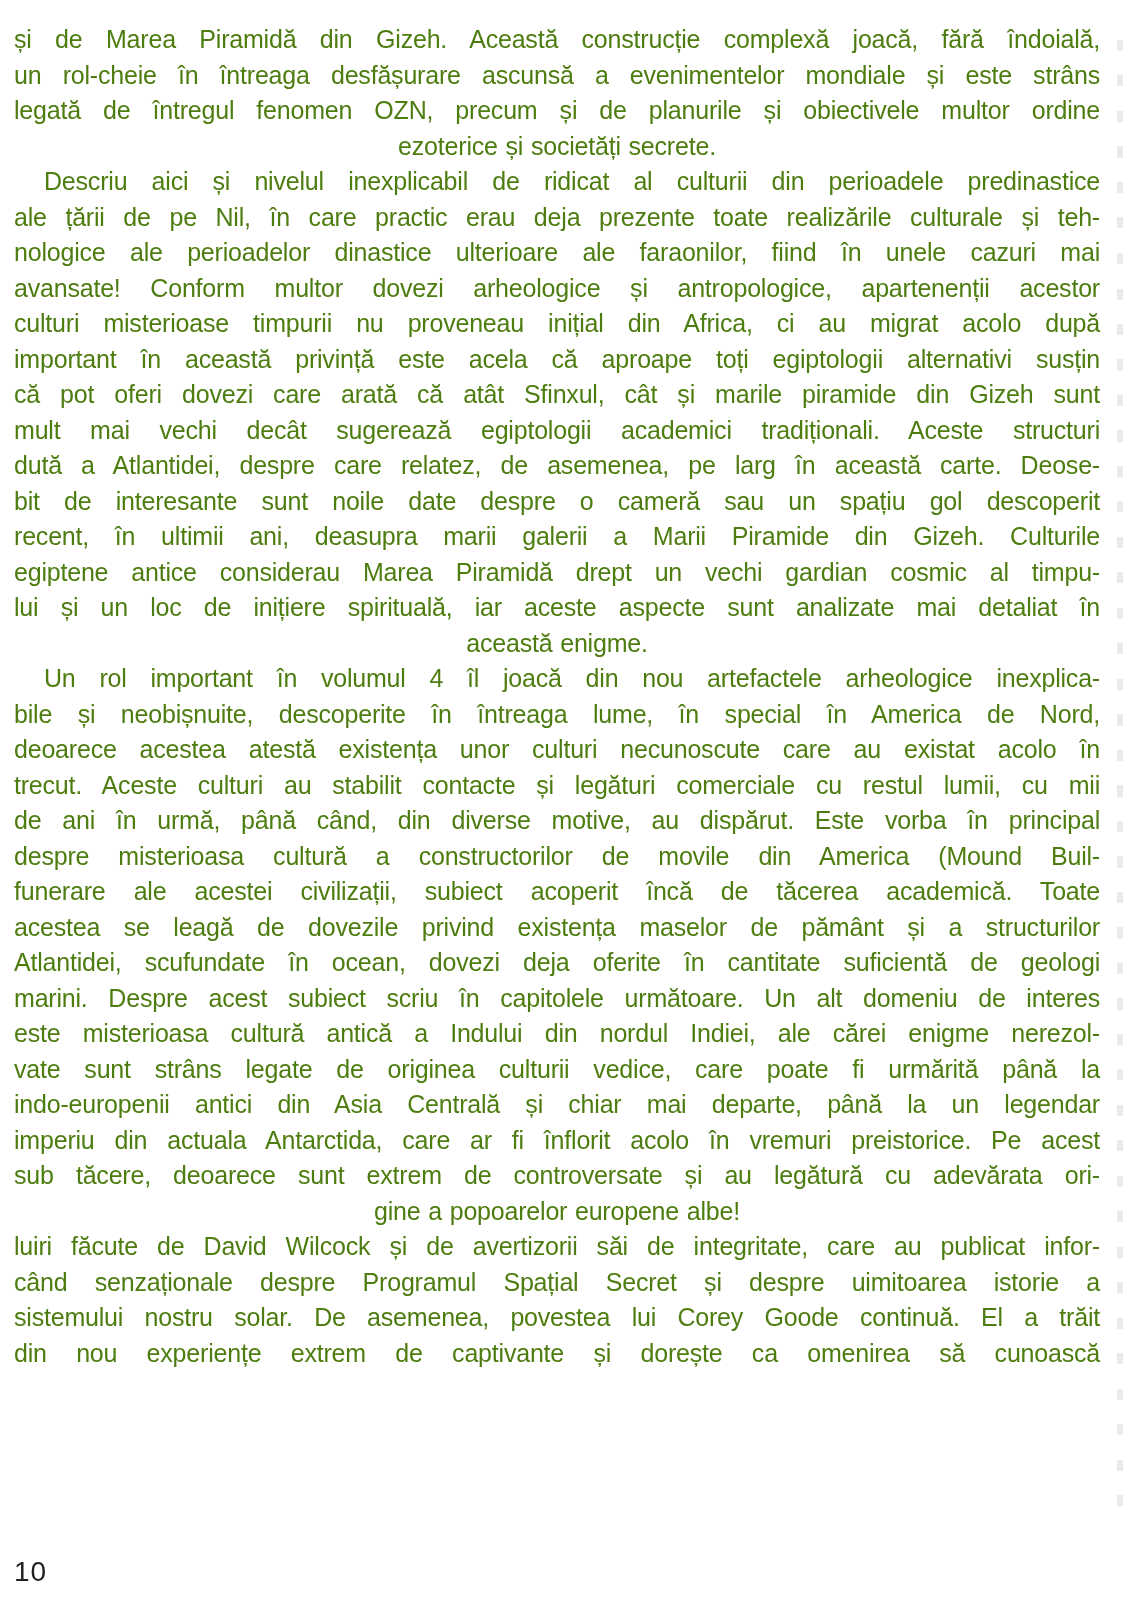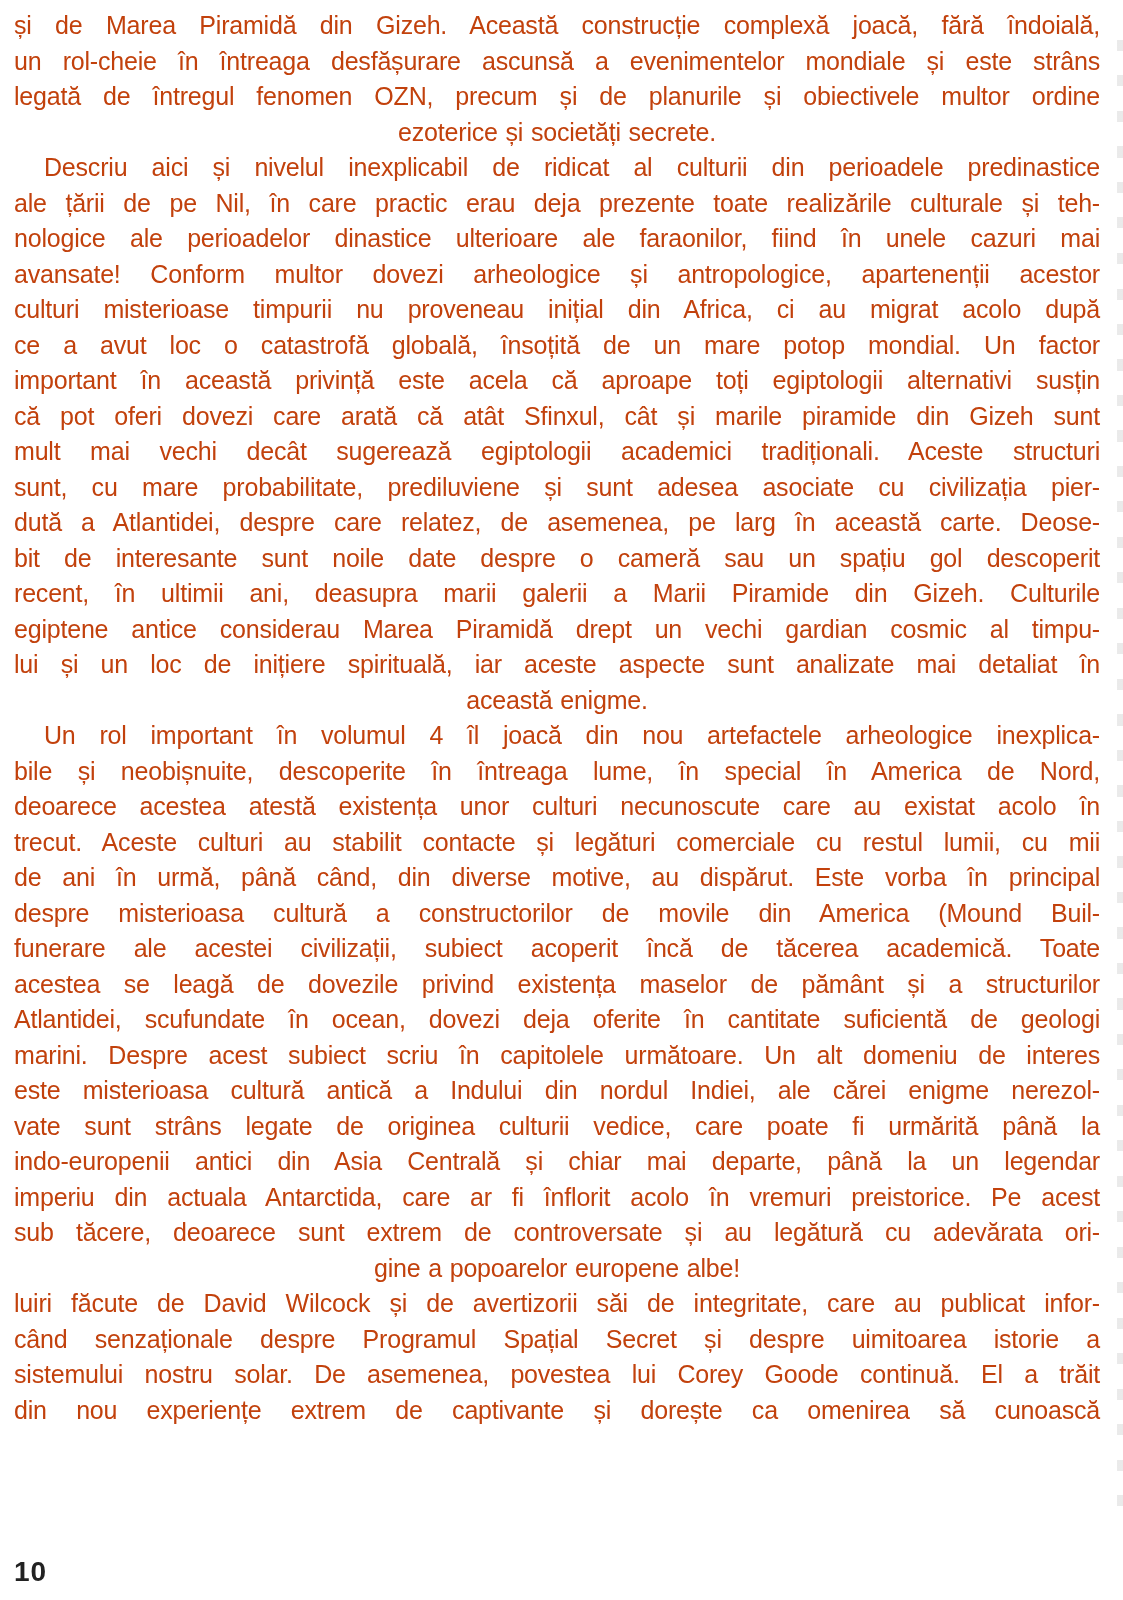--- a/index.html
+++ b/index.html
@@ -10,23 +10,23 @@
     width: 1123px;
     height: 1600px;
     background: #ffffff;
     font-family: "Liberation Sans", sans-serif;
     position: relative;
     overflow: hidden;
   }
   .textblock {
     position: absolute;
     left: 14px;
-    top: 8px;
+    top: 22px;
     width: 1086px;
-    color: #c2410c;
+    color: #4d7c0f;
   }
   .ln {
     font-size: 25px;
     line-height: 35.5px;
     height: 35.5px;
     letter-spacing: -0.2px;
     word-spacing: 1px;
     text-align: justify;
     text-align-last: justify;
     white-space: normal;
@@ -36,21 +36,21 @@
     text-align-last: auto;
   }
   .ln.ind {
     padding-left: 30px;
   }
   .pagenum {
     position: absolute;
     left: 14px;
     top: 1556px;
     font-size: 28px;
-    font-weight: bold;
+    font-weight: normal;
     color: #222222;
     letter-spacing: 1px;
   }
   .edge-marks {
     position: absolute;
     right: 0px;
     top: 40px;
     width: 6px;
     height: 1480px;
     background: repeating-linear-gradient(
@@ -69,25 +69,23 @@
 <div class="textblock">
   <div class="ln">și de Marea Piramidă din Gizeh. Această construcție complexă joacă, fără îndoială,</div>
   <div class="ln">un rol-cheie în întreaga desfășurare ascunsă a evenimentelor mondiale și este strâns</div>
   <div class="ln">legată de întregul fenomen OZN, precum și de planurile și obiectivele multor ordine</div>
   <div class="ln end">ezoterice și societăți secrete.</div>
   <div class="ln ind">Descriu aici și nivelul inexplicabil de ridicat al culturii din perioadele predinastice</div>
   <div class="ln">ale țării de pe Nil, în care practic erau deja prezente toate realizările culturale și teh-</div>
   <div class="ln">nologice ale perioadelor dinastice ulterioare ale faraonilor, fiind în unele cazuri mai</div>
   <div class="ln">avansate! Conform multor dovezi arheologice și antropologice, apartenenții acestor</div>
   <div class="ln">culturi misterioase timpurii nu proveneau inițial din Africa, ci au migrat acolo după</div>
-  <div class="ln">ce a avut loc o catastrofă globală, însoțită de un mare potop mondial. Un factor</div>
   <div class="ln">important în această privință este acela că aproape toți egiptologii alternativi susțin</div>
   <div class="ln">că pot oferi dovezi care arată că atât Sfinxul, cât și marile piramide din Gizeh sunt</div>
   <div class="ln">mult mai vechi decât sugerează egiptologii academici tradiționali. Aceste structuri</div>
-  <div class="ln">sunt, cu mare probabilitate, prediluviene și sunt adesea asociate cu civilizația pier-</div>
   <div class="ln">dută a Atlantidei, despre care relatez, de asemenea, pe larg în această carte. Deose-</div>
   <div class="ln">bit de interesante sunt noile date despre o cameră sau un spațiu gol descoperit</div>
   <div class="ln">recent, în ultimii ani, deasupra marii galerii a Marii Piramide din Gizeh. Culturile</div>
   <div class="ln">egiptene antice considerau Marea Piramidă drept un vechi gardian cosmic al timpu-</div>
   <div class="ln">lui și un loc de inițiere spirituală, iar aceste aspecte sunt analizate mai detaliat în</div>
   <div class="ln end">această enigme.</div>
   <div class="ln ind">Un rol important în volumul 4 îl joacă din nou artefactele arheologice inexplica-</div>
   <div class="ln">bile și neobișnuite, descoperite în întreaga lume, în special în America de Nord,</div>
   <div class="ln">deoarece acestea atestă existența unor culturi necunoscute care au existat acolo în</div>
   <div class="ln">trecut. Aceste culturi au stabilit contacte și legături comerciale cu restul lumii, cu mii</div>

